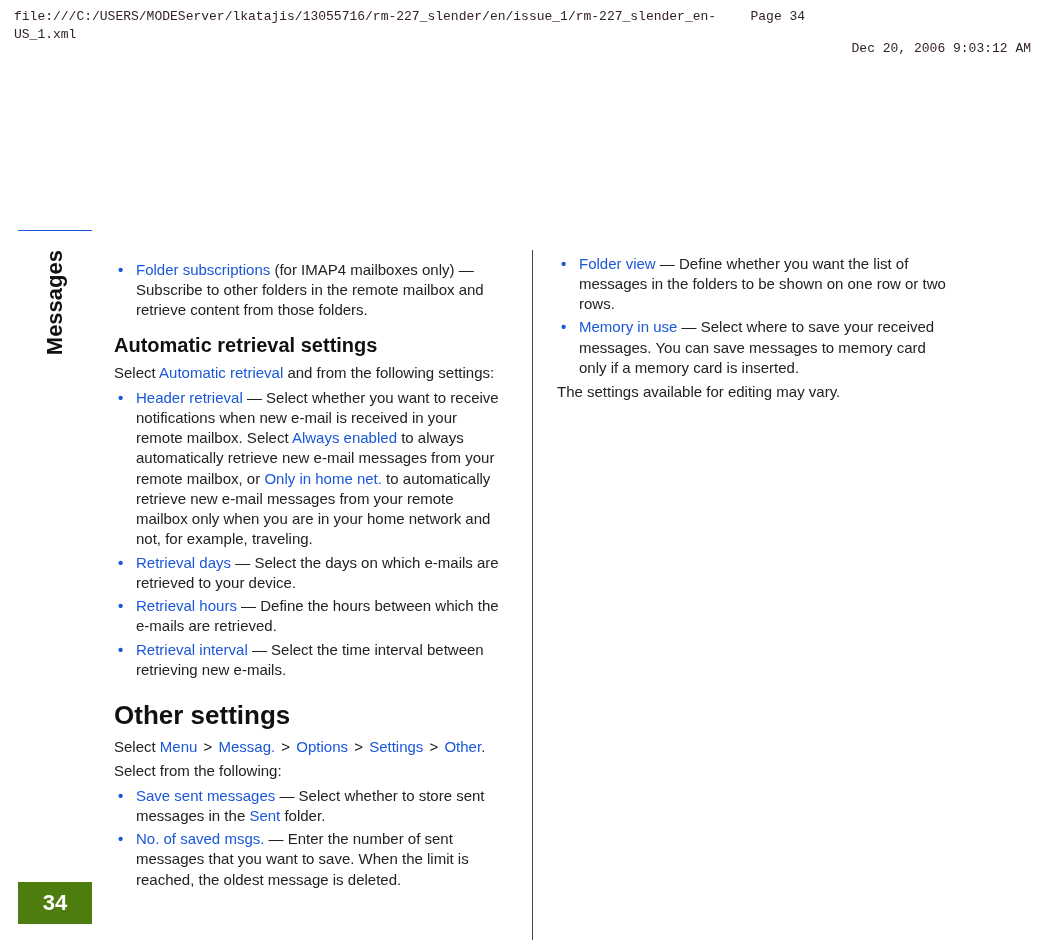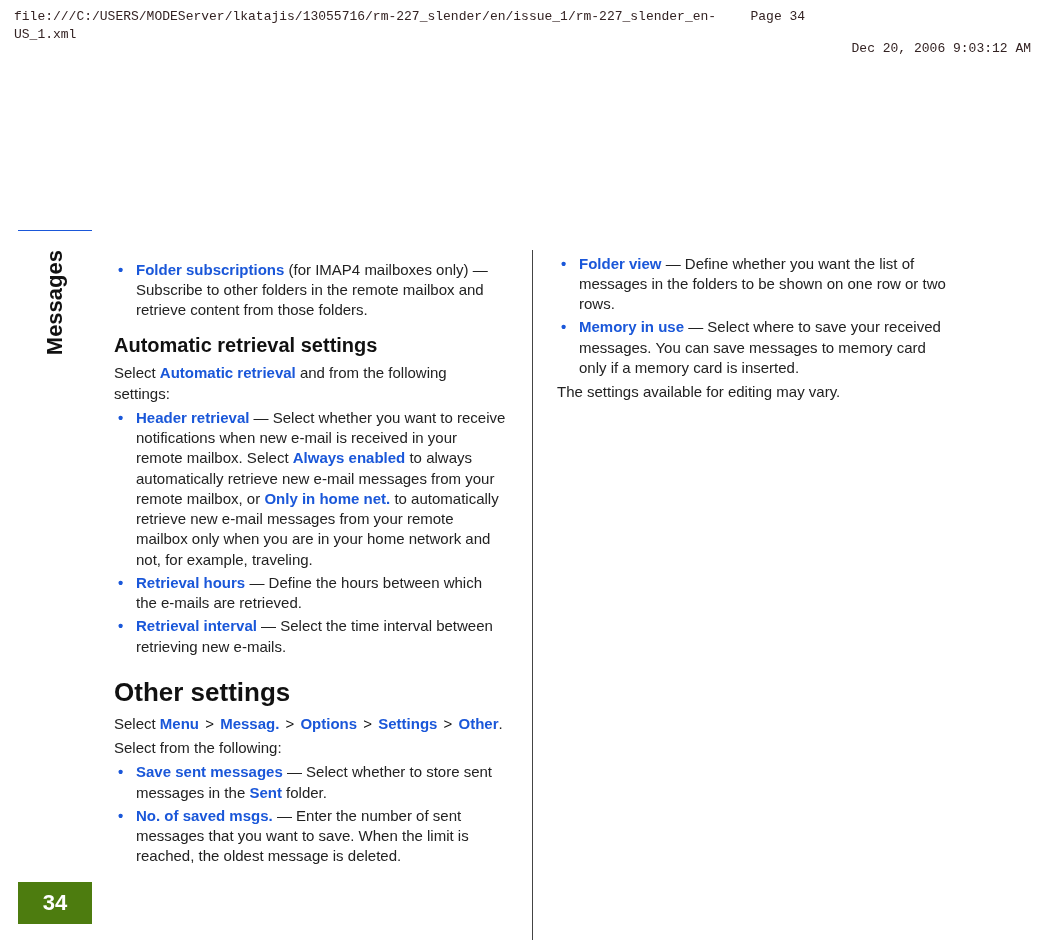--- a/index.html
+++ b/index.html
@@ -87,21 +87,21 @@
     margin-bottom: 3px;
   }
   ul.bullets > li::before {
     content: "•";
     position: absolute;
     left: 4px;
     top: 0;
     color: #1a57d9;
     font-weight: 700;
   }
-  .term { color: #1a57d9; font-weight: 700; }
+  .term { color: #1a57d9; font-weight: 400; }
   h2.section {
     font-size: 20px;
     font-weight: 700;
     margin-top: 12px;
     margin-bottom: 4px;
     color: #111;
   }
   h2.section.big { font-size: 26px; margin-top: 18px; }
   p { margin: 4px 0; }
   .gt { color: #111; padding: 0 2px; }
@@ -144,20 +144,23 @@
 
       <p>
         <span>Select </span><span class="term">Automatic retrieval</span><span> and from the following settings:</span>
       </p>
 
       <ul class="bullets">
         <li>
           <span class="term">Header retrieval</span><span> — Select whether you want to receive notifications when new e-mail is received in your remote mailbox. Select </span><span class="term">Always enabled</span><span> to always automatically retrieve new e-mail messages from your remote mailbox, or </span><span class="term">Only in home net.</span><span> to automatically retrieve new e-mail messages from your remote mailbox only when you are in your home network and not, for example, traveling.</span>
         </li>
         <li>
+          <span class="term">Retrieval days</span><span> — Select the days on which e-mails are retrieved to your device.</span>
+        </li>
+        <li>
           <span class="term">Retrieval hours</span><span> — Define the hours between which the e-mails are retrieved.</span>
         </li>
         <li>
           <span class="term">Retrieval interval</span><span> — Select the time interval between retrieving new e-mails.</span>
         </li>
       </ul>
 
       <h2 class="section big">Other settings</h2>
 
       <p>

